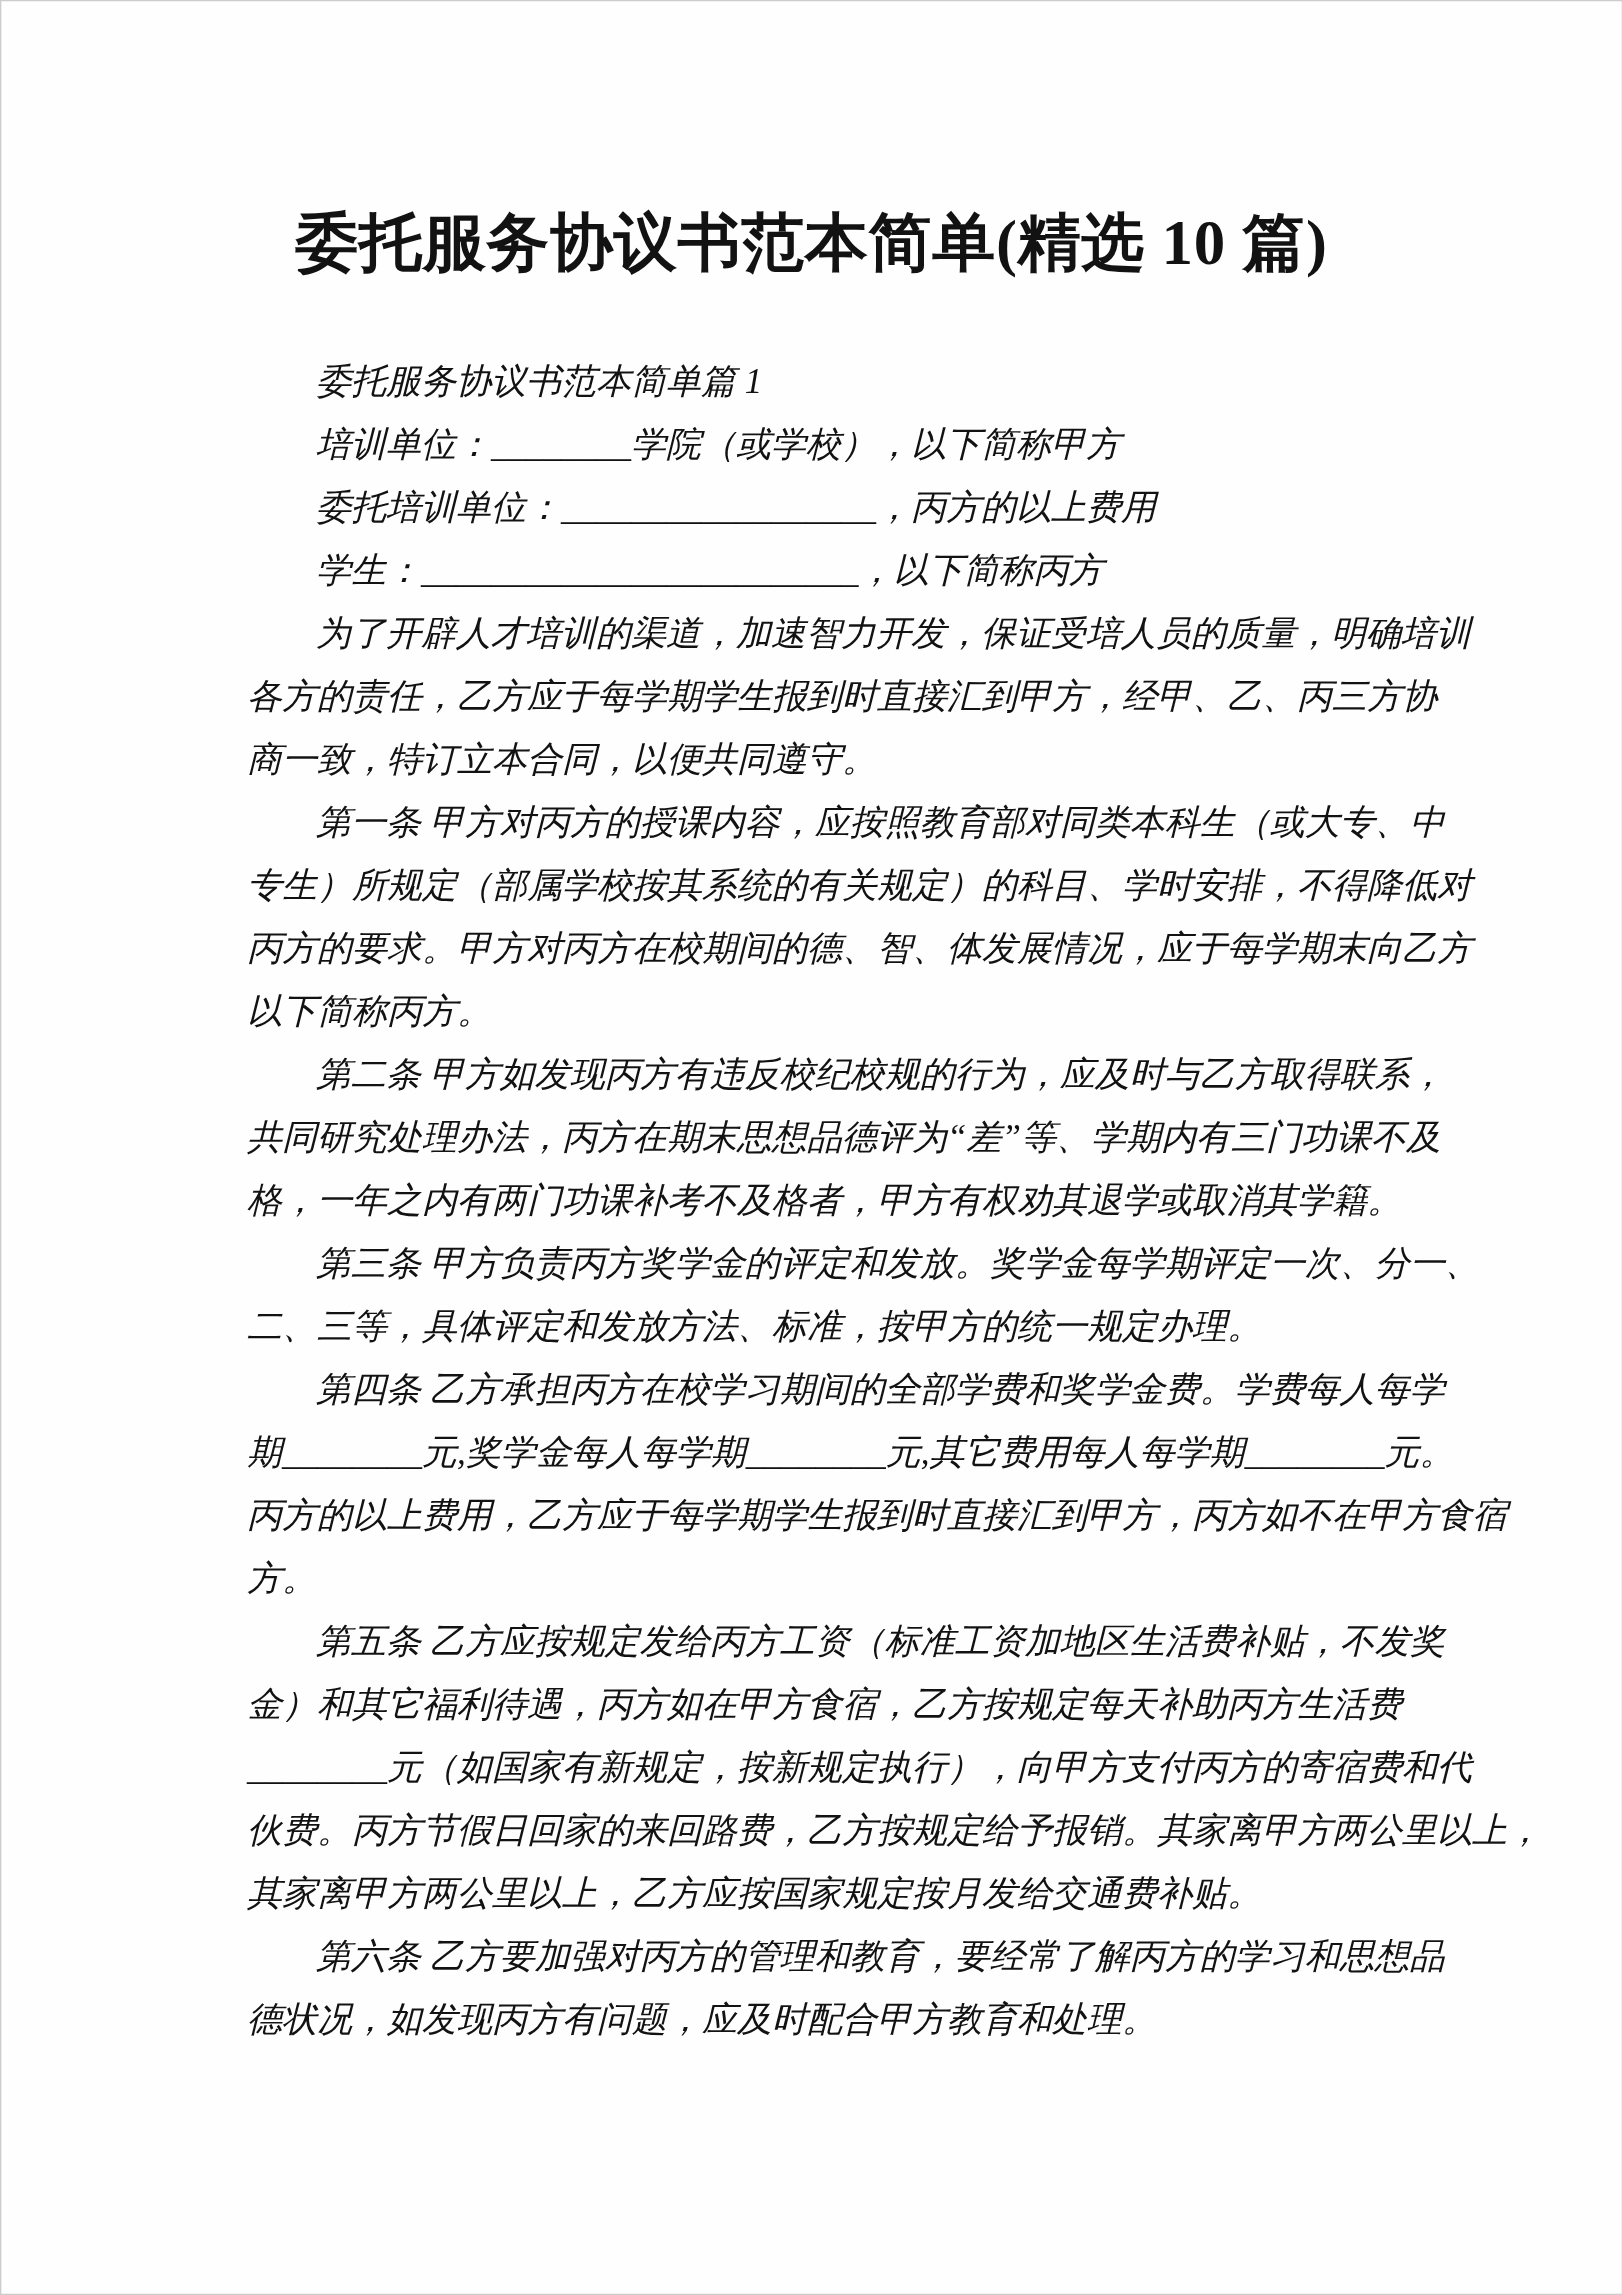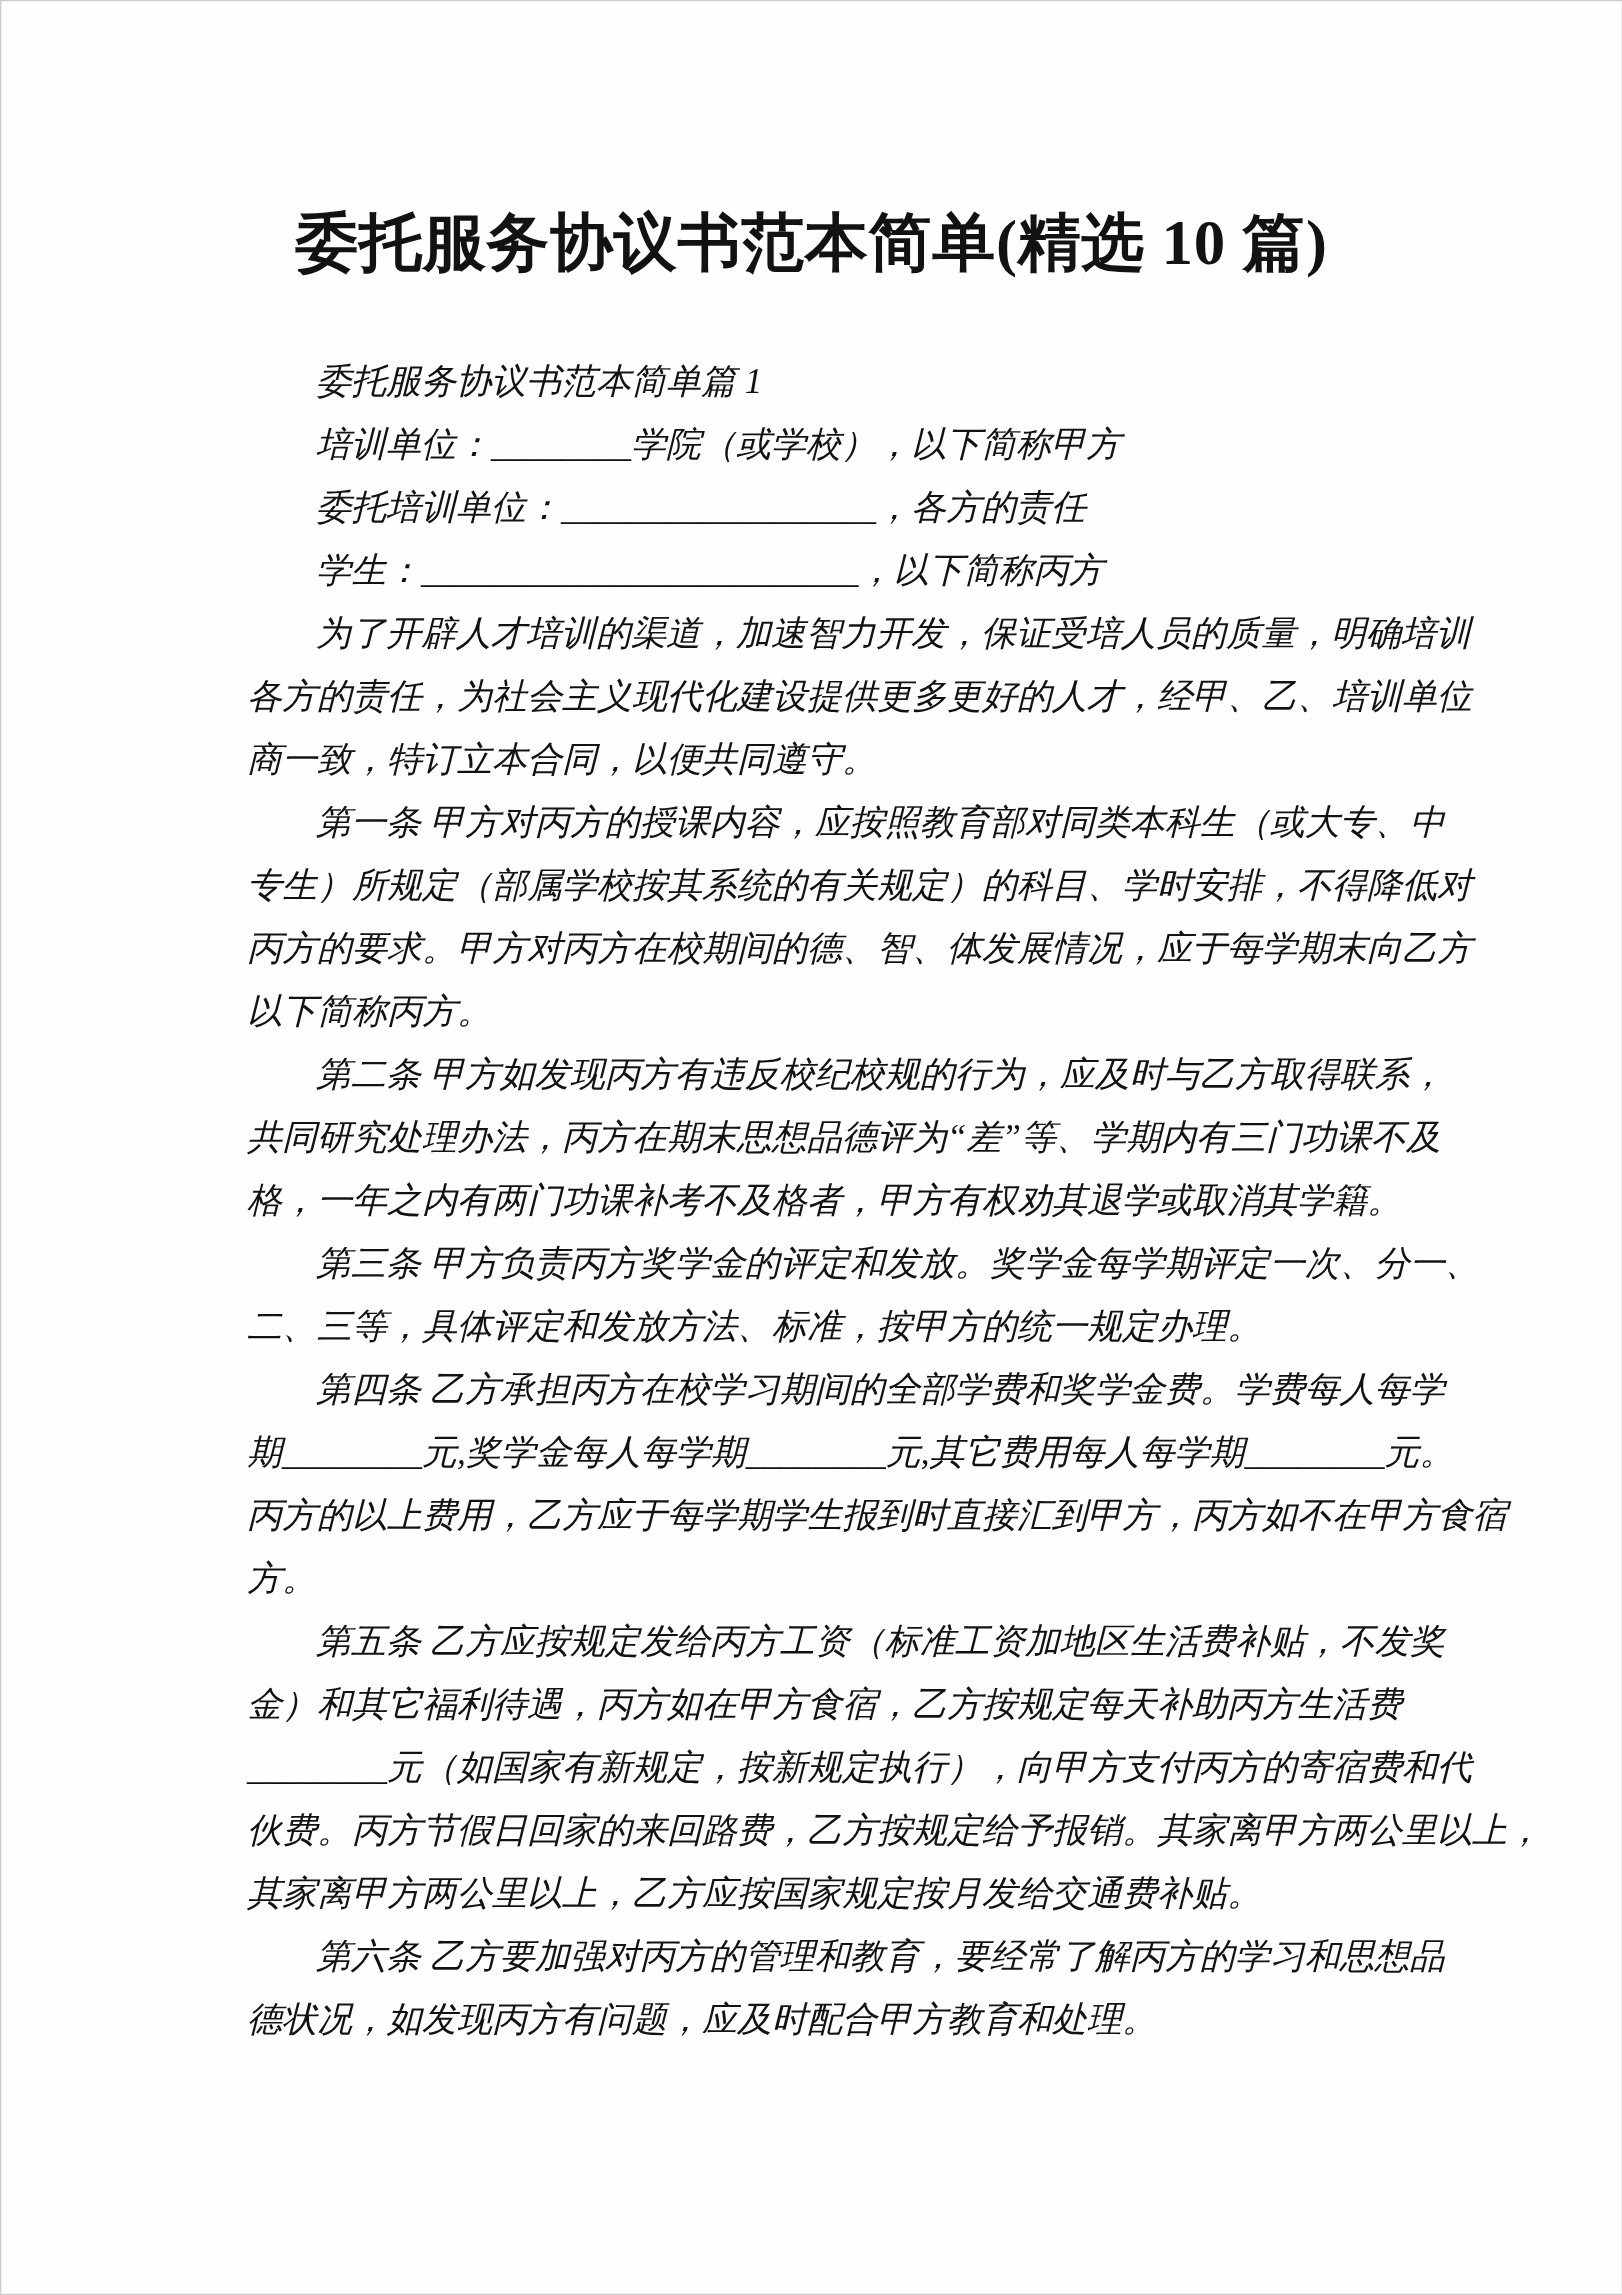--- a/index.html
+++ b/index.html
@@ -55,24 +55,24 @@
   }
 </style>
 </head>
 <body>
 
 <div class="page">
   <h1 class="doc-title">委托服务协议书范本简单(精选 10 篇)</h1>
   <div class="doc-body">
       <div class="line indent para-end">委托服务协议书范本简单篇 1</div>
       <div class="line indent para-end">培训单位：________学院（或学校），以下简称甲方</div>
-      <div class="line indent para-end">委托培训单位：__________________，各方的责任</div>
+      <div class="line indent para-end">委托培训单位：__________________，丙方的以上费用</div>
       <div class="line indent para-end">学生：_________________________，以下简称丙方</div>
       <div class="line indent">为了开辟人才培训的渠道，加速智力开发，保证受培人员的质量，明确培训</div>
-      <div class="line">各方的责任，为社会主义现代化建设提供更多更好的人才，经甲、乙、培训单位</div>
+      <div class="line">各方的责任，乙方应于每学期学生报到时直接汇到甲方，经甲、乙、丙三方协</div>
       <div class="line para-end">商一致，特订立本合同，以便共同遵守。</div>
       <div class="line indent">第一条 甲方对丙方的授课内容，应按照教育部对同类本科生（或大专、中</div>
       <div class="line">专生）所规定（部属学校按其系统的有关规定）的科目、学时安排，不得降低对</div>
       <div class="line">丙方的要求。甲方对丙方在校期间的德、智、体发展情况，应于每学期末向乙方</div>
       <div class="line para-end">以下简称丙方。</div>
       <div class="line indent">第二条 甲方如发现丙方有违反校纪校规的行为，应及时与乙方取得联系，</div>
       <div class="line">共同研究处理办法，丙方在期末思想品德评为“差”等、学期内有三门功课不及</div>
       <div class="line para-end">格，一年之内有两门功课补考不及格者，甲方有权劝其退学或取消其学籍。</div>
       <div class="line indent">第三条 甲方负责丙方奖学金的评定和发放。奖学金每学期评定一次、分一、</div>
       <div class="line para-end">二、三等，具体评定和发放方法、标准，按甲方的统一规定办理。</div>

